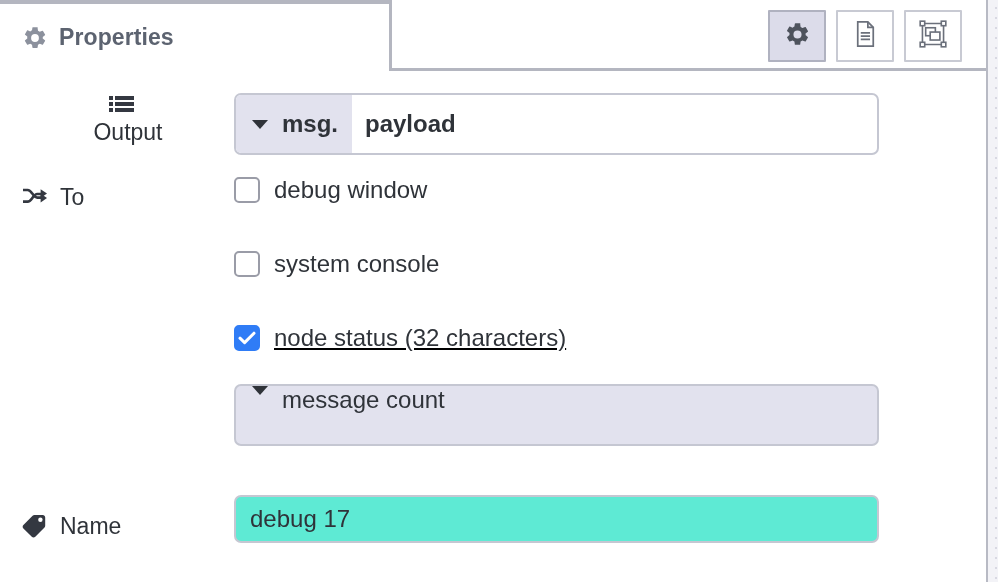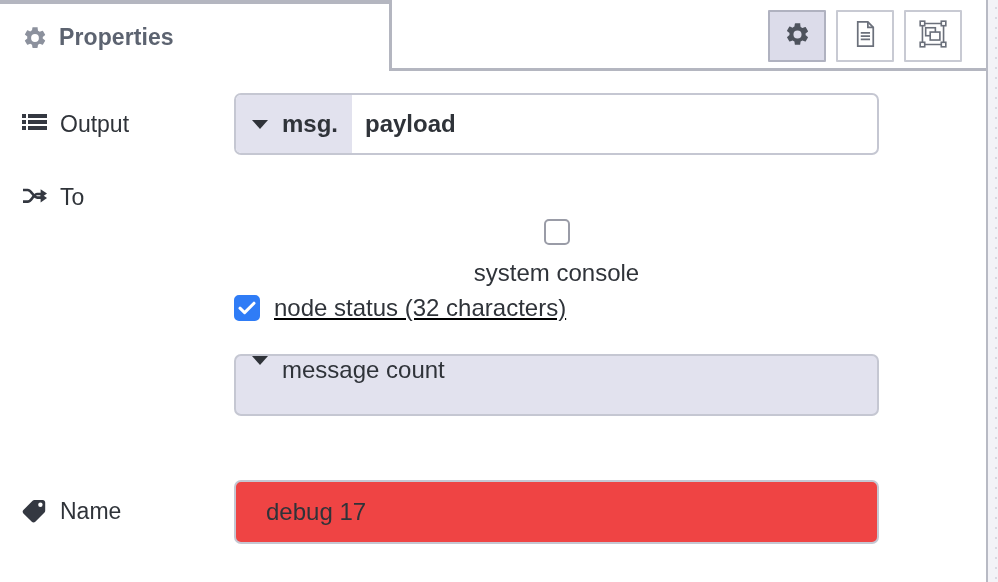--- a/index.html
+++ b/index.html
@@ -239,28 +239,28 @@
     border-top: 9px solid #2f3339;
   }
   .select-box .stxt {
     font-size: 24px;
     color: #2f3339;
   }
 
   
   .text-input {
     width: 645px;
-    height: 64px;
+    height: 48px;
     box-sizing: border-box;
     border: 2px solid #c5c7d2;
     border-radius: 7px;
-    background: #ef4444;
-    display: flex;
-    align-items: center;
-    padding-left: 30px;
+    background: #5eead4;
+    display: flex;
+    align-items: center;
+    padding-left: 14px;
     font-size: 24px;
     color: #2f3339;
   }
 </style>
 </head>
 <body>
 
 <div id="panel">
 
   <div id="tabbar">
@@ -309,21 +309,21 @@
           </svg>
         </span>
       </div>
 
     </div>
   </div>
 
   <div id="form">
 
     <div class="row" style="top:22px;">
-      <div class="row-label" style="height:62px;">
+      <div class="row-label" style="height:62px;flex-direction:column;">
         <span class="ico">
           <svg width="26" height="22" viewBox="0 0 26 22" aria-hidden="true">
             <rect x="0" y="1" width="4" height="4" fill="#343841"></rect>
             <rect x="0" y="7" width="4" height="4" fill="#343841"></rect>
             <rect x="0" y="13" width="4" height="4" fill="#343841"></rect>
             <rect x="6" y="1" width="19" height="4" fill="#343841"></rect>
             <rect x="6" y="7" width="19" height="4" fill="#343841"></rect>
             <rect x="6" y="13" width="19" height="4" fill="#343841"></rect>
           </svg>
         </span>
@@ -347,22 +347,28 @@
             <path fill="none" stroke="#343841" stroke-width="2.6" d="M1 15.6h4.6c2 0 3.2-1.4 4.6-3.4 1.5-2.2 2.8-4.2 5.1-4.2h4.2"></path>
             <path fill="#343841" d="M18.6 3.2 25 7.6l-6.4 4.4z"></path>
             <path fill="#343841" d="M18.6 7.6 25 12l-6.4 4.4z"></path>
           </svg>
         </span>
         <span class="txt">To</span>
       </div>
 
       <div>
 
-
-        <div class="check-row" style="margin-top:44px;flex-direction:column;">
+        <div class="check-row">
+          <span class="cbox">
+            
+          </span>
+          <span class="check-label">debug window</span>
+        </div>
+
+        <div class="check-row" style="margin-top:44px;">
           <span class="cbox">
             
           </span>
           <span class="check-label">system console</span>
         </div>
 
         <div class="check-row" style="margin-top:44px;text-decoration:underline;">
           <span class="cbox checked">
             <svg class="tick" width="18" height="14" viewBox="0 0 18 14" aria-hidden="true">
               <path fill="none" stroke="#ffffff" stroke-width="3" stroke-linecap="round" stroke-linejoin="round" d="M2 7.2 6.6 11.6 16 2.2"></path>
@@ -372,21 +378,21 @@
         </div>
 
         <div class="select-box" style="margin-top:31px;">
           <span class="caret"></span>
           <span class="stxt">message count</span>
         </div>
 
       </div>
     </div>
 
-    <div class="row" style="top:409px;">
+    <div class="row" style="top:424px;">
       <div class="row-label" style="height:62px;">
         <span class="ico">
           <svg width="26" height="24" viewBox="0 0 26 24" aria-hidden="true">
             <path fill="#343841" d="M1.4 10.9 10.6 1.7c.5-.5 1.1-.7 1.8-.7h8.3c1.4 0 2.5 1.1 2.5 2.5v8.3c0 .7-.3 1.3-.7 1.8l-9.2 9.2c-1 1-2.6 1-3.5 0L1.4 14.4c-1-1-1-2.6 0-3.5Z"></path>
             <circle cx="18.4" cy="5.7" r="2.2" fill="#ffffff"></circle>
           </svg>
         </span>
         <span class="txt">Name</span>
       </div>
 

